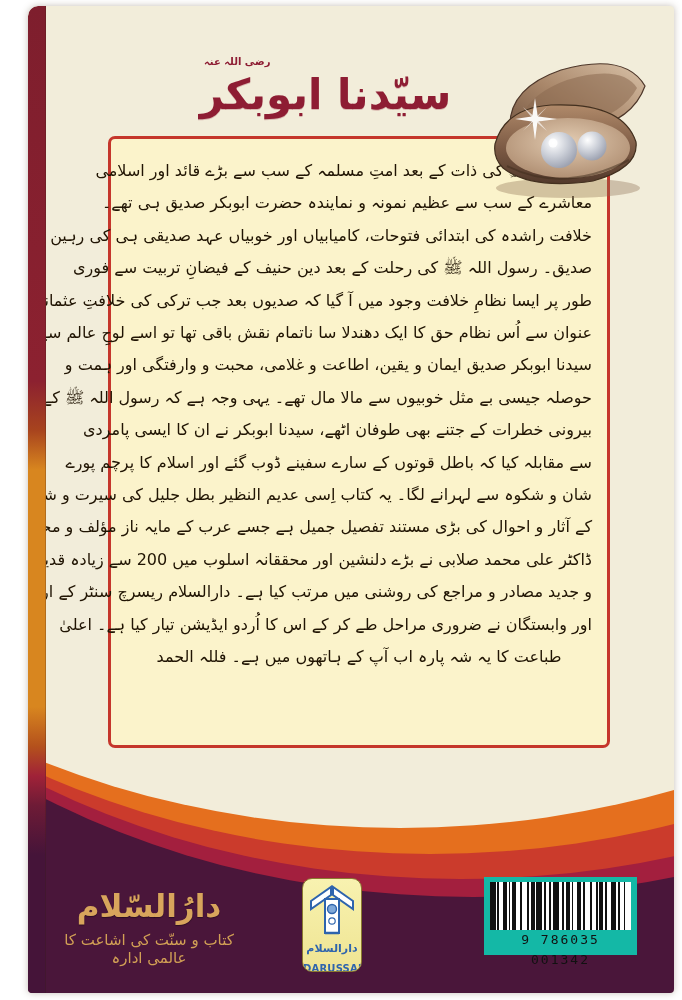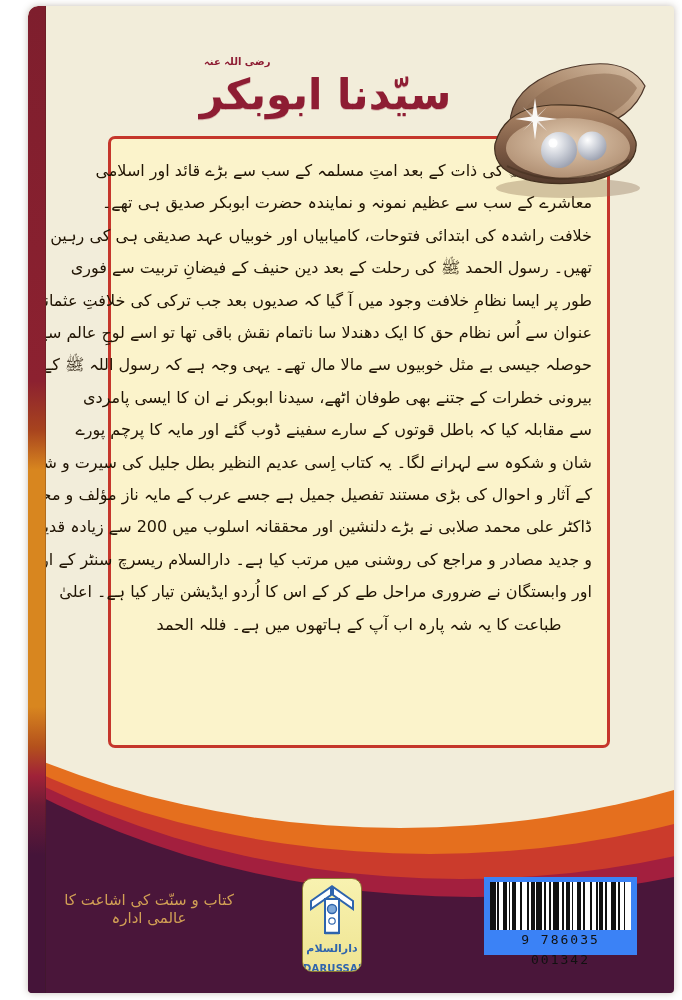--- a/index.html
+++ b/index.html
@@ -40,21 +40,21 @@
                   text-align:center;color:#D8A55C;direction:rtl;}
   .publisher-wordmark{font-size:31px;font-weight:bold;line-height:40px;
                       text-shadow:0 1px 1px rgba(0,0,0,.4);}
   .publisher-tagline{font-size:15px;margin-top:5px;color:#D2A055;}
   .dslogo{position:absolute;left:274px;top:872px;width:60px;height:94px;z-index:7;
           background:linear-gradient(180deg,#F8F2B0,#EFE492);border:1px solid #8A7A30;
           border-radius:10px;box-sizing:border-box;text-align:center;overflow:hidden;}
   .dslogo-arabic{color:#2E64AD;font-size:11px;font-weight:bold;direction:rtl;margin-top:1px;}
   .dslogo-english{color:#2E64AD;font-size:10px;font-weight:bold;letter-spacing:.2px;margin-top:8px;}
   .barcode-panel{position:absolute;left:456px;top:871px;width:153px;height:78px;z-index:7;
-                 background:#3b82f6;box-sizing:border-box;padding:5px 6px 3px 6px;}
+                 background:#14b8a6;box-sizing:border-box;padding:5px 6px 3px 6px;}
   .barcode-bars{display:flex;height:48px;align-items:stretch;}
   .barcode-bars span{display:block;height:100%;}
   .barcode-digits{font-family:"DejaVu Sans Mono",monospace;font-size:13px;color:#111;
                   text-align:center;letter-spacing:2px;line-height:20px;}
 </style>
 </head>
 <body>
 
 <div class="book">
 
@@ -110,36 +110,38 @@
         <circle cx="62" cy="71" r="3.4"></circle>
       </g>
     </svg>
   </div>
 
   <div class="blurb-box">
     <div class="blurb-text">
         <div class="blurb-line">نبی کریم ﷺ کی ذات کے بعد امتِ مسلمہ کے سب سے بڑے قائد اور اسلامی</div>
         <div class="blurb-line">معاشرے کے سب سے عظیم نمونہ و نمایندہ حضرت ابوبکر صدیق ہی تھے۔</div>
         <div class="blurb-line">خلافت راشدہ کی ابتدائی فتوحات، کامیابیاں اور خوبیاں عہد صدیقی ہی کی رہین منت</div>
-        <div class="blurb-line">تھیں۔ رسول الحمد ﷺ کی رحلت کے بعد دین حنیف کے فیضانِ تربیت سے فوری</div>
+        <div class="blurb-line">صدیق۔ رسول اللہ ﷺ کی رحلت کے بعد دین حنیف کے فیضانِ تربیت سے فوری</div>
         <div class="blurb-line">طور پر ایسا نظامِ خلافت وجود میں آ گیا کہ صدیوں بعد جب ترکی کی خلافتِ عثمانیہ کے</div>
         <div class="blurb-line">عنوان سے اُس نظام حق کا ایک دھندلا سا ناتمام نقش باقی تھا تو اسے لوحِ عالم سے</div>
+        <div class="blurb-line">سیدنا ابوبکر صدیق ایمان و یقین، اطاعت و غلامی، محبت و وارفتگی اور ہمت و</div>
         <div class="blurb-line">حوصلہ جیسی بے مثل خوبیوں سے مالا مال تھے۔ یہی وجہ ہے کہ رسول اللہ ﷺ کے بعد</div>
         <div class="blurb-line">بیرونی خطرات کے جتنے بھی طوفان اٹھے، سیدنا ابوبکر نے ان کا ایسی پامردی</div>
-        <div class="blurb-line">سے مقابلہ کیا کہ باطل قوتوں کے سارے سفینے ڈوب گئے اور مایہ کا پرچم پورے</div>
+        <div class="blurb-line">سے مقابلہ کیا کہ باطل قوتوں کے سارے سفینے ڈوب گئے اور اسلام کا پرچم پورے</div>
         <div class="blurb-line">شان و شکوہ سے لہرانے لگا۔ یہ کتاب اِسی عدیم النظیر بطل جلیل کی سیرت و شخصیت</div>
         <div class="blurb-line">کے آثار و احوال کی بڑی مستند تفصیل جمیل ہے جسے عرب کے مایہ ناز مؤلف و محقق</div>
         <div class="blurb-line">ڈاکٹر علی محمد صلابی نے بڑے دلنشین اور محققانہ اسلوب میں 200 سے زیادہ قدیم</div>
         <div class="blurb-line">و جدید مصادر و مراجع کی روشنی میں مرتب کیا ہے۔ دارالسلام ریسرچ سنٹر کے ارکان</div>
         <div class="blurb-line">اور وابستگان نے ضروری مراحل طے کر کے اس کا اُردو ایڈیشن تیار کیا ہے۔ اعلیٰ</div>
         <div class="blurb-line center">طباعت کا یہ شہ پارہ اب آپ کے ہاتھوں میں ہے۔ فللہ الحمد</div>
       </div>
   </div>
 
   <div class="publisher-gold">
+    <div class="publisher-wordmark">دارُالسّلام</div>
     <div class="publisher-tagline">کتاب و سنّت کی اشاعت کا عالمی ادارہ</div>
   </div>
 
   <div class="dslogo">
     <svg width="58" height="58" viewBox="0 0 58 58">
       <g stroke="#2E64AD" stroke-width="2" fill="#FFFFFF">
         <path d="M8,22 L28,8 L28,16 L8,30 Z"></path>
         <path d="M50,22 L30,8 L30,16 L50,30 Z"></path>
         <rect x="22" y="20" width="14" height="34" fill="#FFFFFF"></rect>
       </g>

